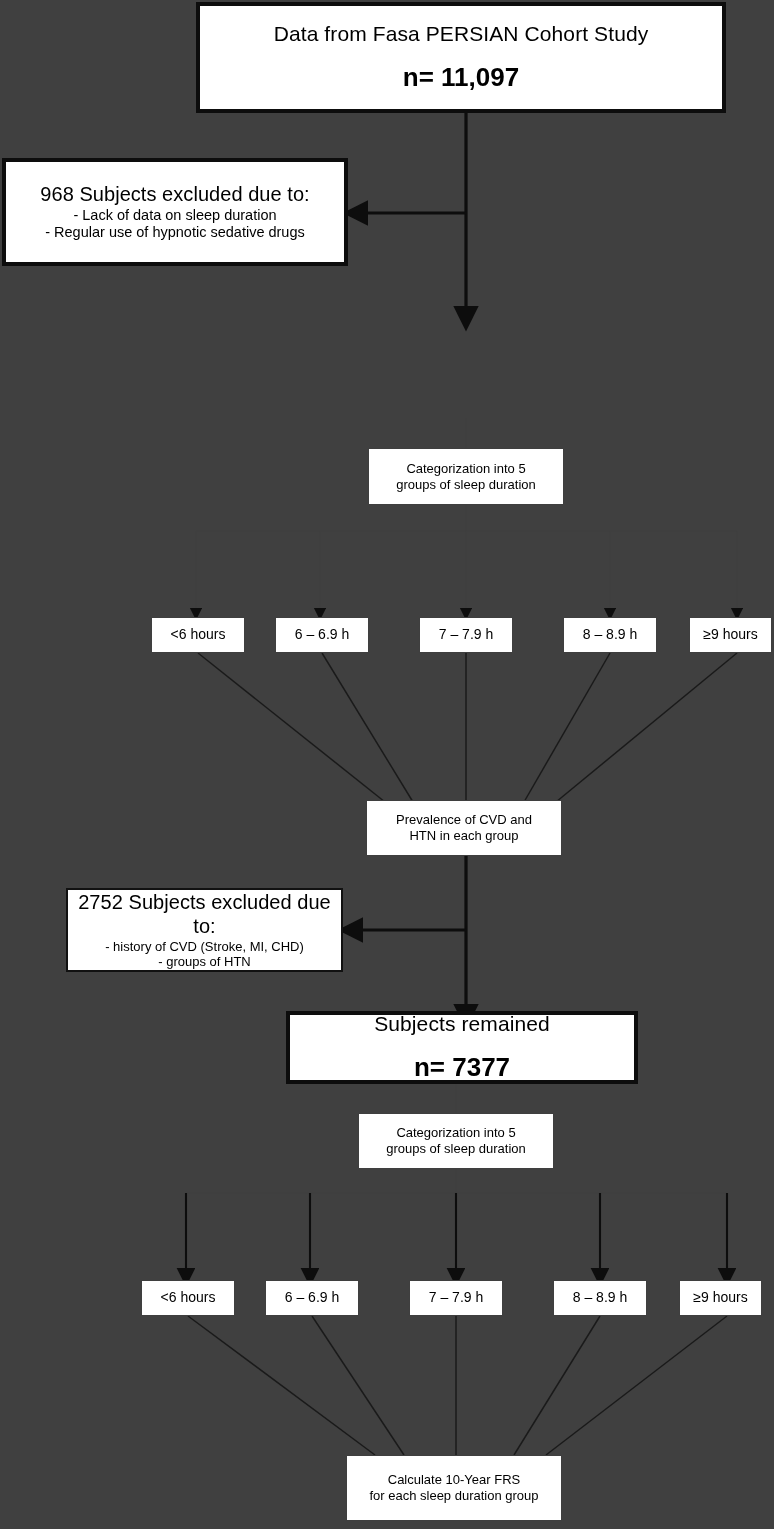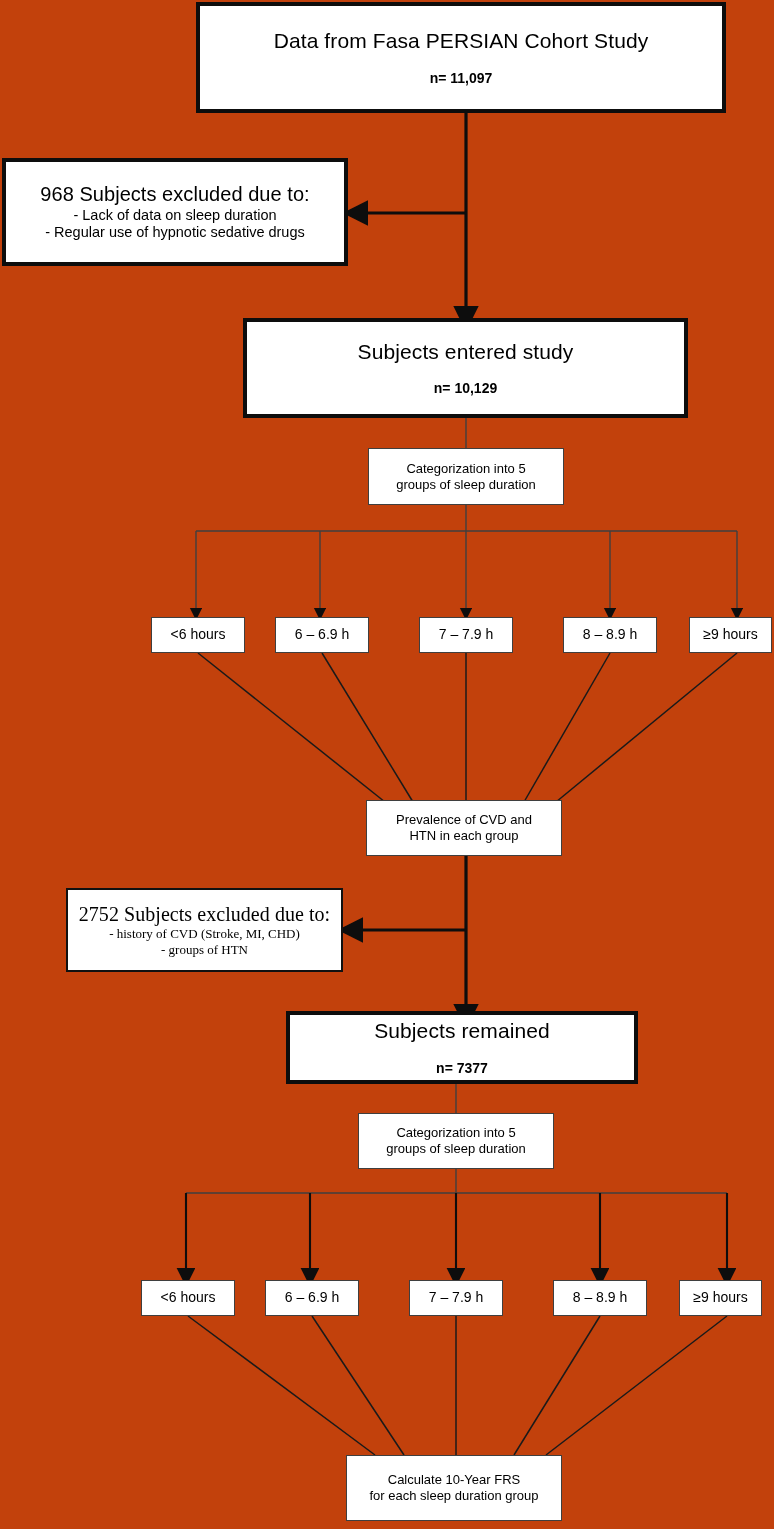--- a/index.html
+++ b/index.html
@@ -8,21 +8,21 @@
     background: #ffffff;
   }
   body {
     font-family: "Liberation Sans", sans-serif;
     color: #000000;
   }
   #flowchart-root {
     position: relative;
     width: 774px;
     height: 1529px;
-    background: #c2410c;
+    background: #404040;
     overflow: hidden;
   }
   svg.flow-lines {
     position: absolute;
     top: 0;
     left: 0;
     width: 774px;
     height: 1529px;
     pointer-events: none;
   }
@@ -44,21 +44,21 @@
     border: 1.3px solid #3f3f3f;
   }
   .node.medium {
     border: 2.6px solid #111111;
   }
   .title-line {
     font-size: 21px;
     letter-spacing: 0.1px;
   }
   .count-line {
-    font-size: 14px;
+    font-size: 26px;
     font-weight: bold;
     margin-top: 16px;
   }
   .excl-head {
     font-size: 20px;
     letter-spacing: 0.05px;
   }
   .excl-sub {
     font-size: 14.5px;
   }
@@ -163,24 +163,20 @@
     <div class="title-line">Data from Fasa PERSIAN Cohort Study</div>
     <div class="count-line">n= 11,097</div>
   </div>
 
   <div class="node thick excl-box" style="left:2px; top:158px; width:346px; height:108px;">
     <div class="excl-head">968 Subjects excluded due to:</div>
     <div class="excl-sub">- Lack of data on sleep duration</div>
     <div class="excl-sub">- Regular use of hypnotic sedative drugs</div>
   </div>
 
-  <div class="node thick" style="left:243px; top:318px; width:445px; height:100px;">
-    <div class="title-line">Subjects entered study</div>
-    <div class="count-line">n= 10,129</div>
-  </div>
 
   <div class="node thin" style="left:368px; top:448px; width:196px; height:57px;">
     <div class="small-box-text">Categorization into 5</div>
     <div class="small-box-text">groups of sleep duration</div>
   </div>
 
   <div class="node thin" style="left:151px; top:617px; width:94px; height:36px;">
     <div class="group-label">&lt;6 hours</div>
   </div>
   <div class="node thin" style="left:275px; top:617px; width:94px; height:36px;">
@@ -194,21 +190,21 @@
   </div>
   <div class="node thin" style="left:689px; top:617px; width:83px; height:36px;">
     <div class="group-label">≥9 hours</div>
   </div>
 
   <div class="node thin" style="left:366px; top:800px; width:196px; height:56px;">
     <div class="small-box-text">Prevalence of CVD and</div>
     <div class="small-box-text">HTN in each group</div>
   </div>
 
-  <div class="node medium excl-box" style="left:66px; top:888px; width:277px; height:84px;font-family:Liberation Serif, serif;">
+  <div class="node medium excl-box" style="left:66px; top:888px; width:277px; height:84px;">
     <div class="excl-head">2752 Subjects excluded due to:</div>
     <div class="excl-sub small">- history of CVD (Stroke, MI, CHD)</div>
     <div class="excl-sub small">- groups of HTN</div>
   </div>
 
   <div class="node thick" style="left:286px; top:1011px; width:352px; height:73px;">
     <div class="title-line">Subjects remained</div>
     <div class="count-line">n= 7377</div>
   </div>
 

